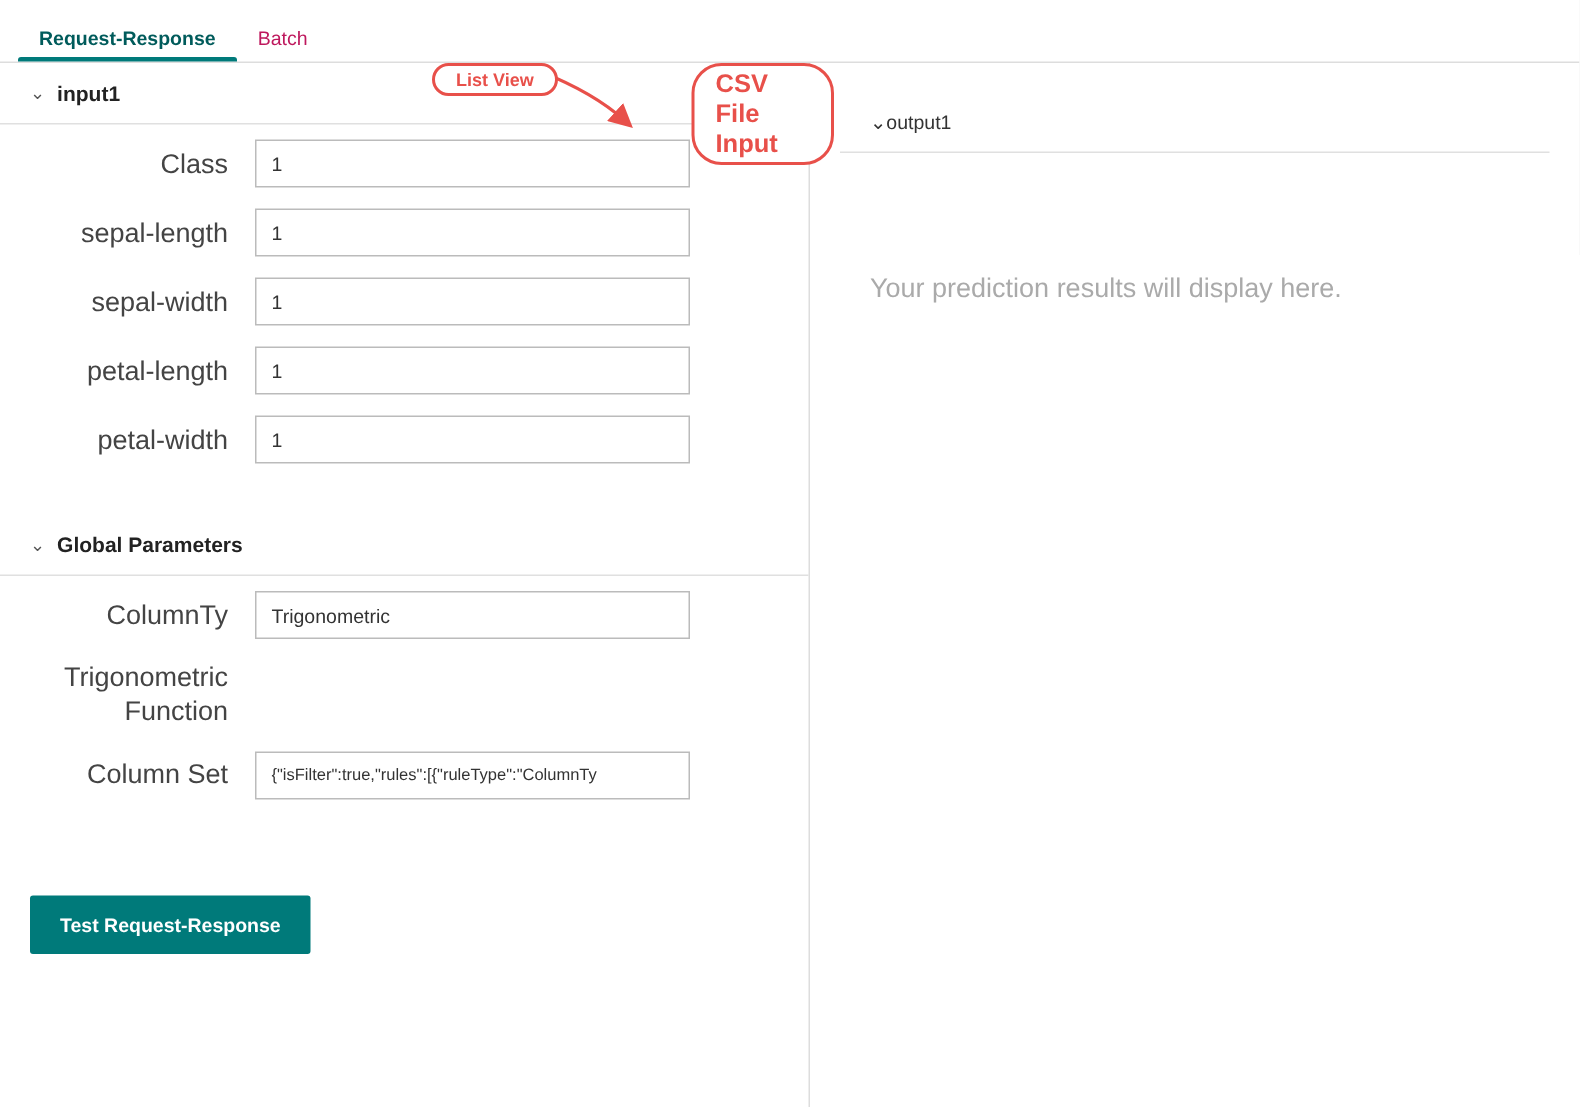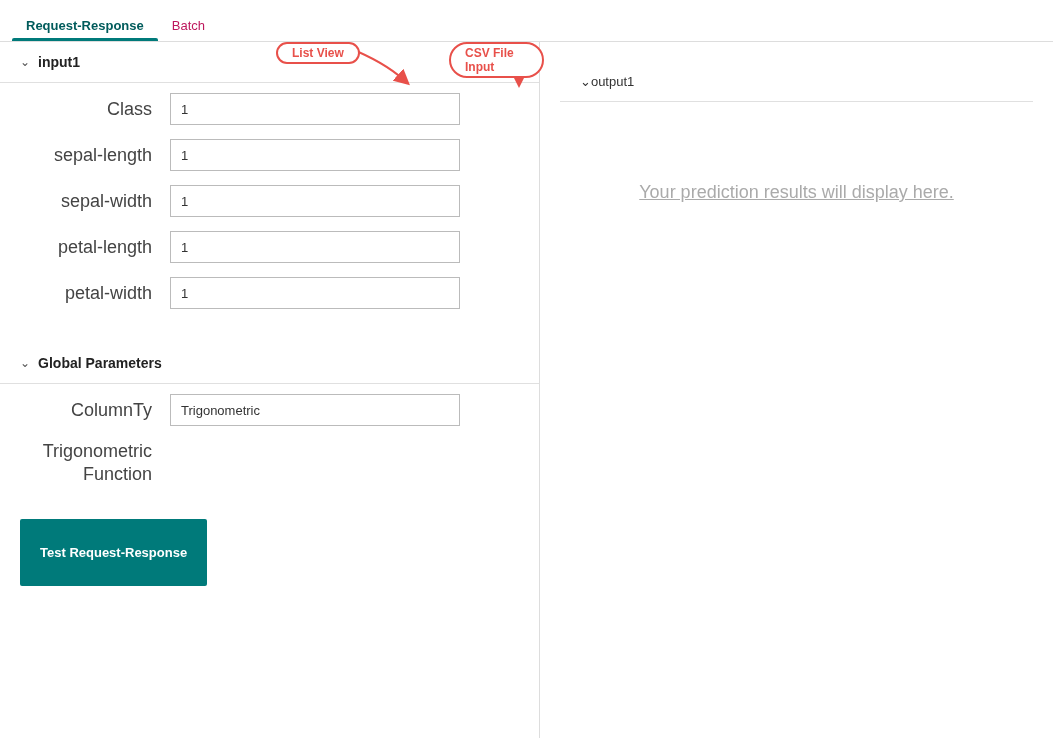--- a/index.html
+++ b/index.html
@@ -114,29 +114,28 @@
       border: 1px solid #bbb;
       background: #fff;
       padding: 0 10px;
       font-size: 13px;
       color: #333;
       outline: none;
     }
     .prediction-placeholder {
       color: #aaa;
       font-size: 18px;
-      text-align: center;
+      text-align: left;
       margin-top: 60px;
       padding: 20px;
-      text-decoration: underline;
     }
     .test-button {
       display: inline-block;
-      margin: 8px 20px;
-      padding: 26px 20px;
+      margin: 40px 20px;
+      padding: 12px 20px;
       background: #007a7a;
       color: #fff;
       border: none;
       cursor: pointer;
       font-size: 13px;
       font-weight: 600;
       border-radius: 2px;
     }
     .output-section-header {
       display: flex;
@@ -218,43 +217,47 @@
     </div>
 
     <div class="form-section">
       <div class="form-row">
         <label class="form-label">ColumnTy</label>
         <input class="form-input" value="Trigonometric" style="">
       </div>
       <div class="form-row">
         <label class="form-label" style="line-height: 1.3;">Trigonometric<br>Function</label>
       </div>
+      <div class="form-row">
+        <label class="form-label">Column Set</label>
+        <input class="form-input" value="{&quot;isFilter&quot;:true,&quot;rules&quot;:[{&quot;ruleType&quot;:&quot;ColumnTy" style="font-size: 11px;">
+      </div>
     </div>
 
     <button class="test-button">Test Request-Response</button>
   </div>
 
   <div class="right-panel">
     <div class="output-section-header">
       <span class="chevron">⌄</span>
       <span class="title">output1</span>
     </div>
     <div class="prediction-placeholder">Your prediction results will display here.</div>
   </div>
 </div>
 
-<div style="position: fixed; top: 42px; left: 4px; width: 540px; height: 54px; pointer-events: none; overflow: visible;">
+<div style="position: fixed; top: 42px; left: 16px; width: 540px; height: 54px; pointer-events: none; overflow: visible;">
   <svg style="position: absolute; top: 0; left: 0; width: 540px; height: 54px; overflow: visible;">
 
     <path d="M 345 6 Q 380 20 400 38" stroke="#e8504a" stroke-width="2" fill="none" marker-end="url(#arrow)"></path>
 
     <path d="M 510 6 Q 515 20 515 38" stroke="#e8504a" stroke-width="2" fill="none" marker-end="url(#arrow)"></path>
     <defs>
       <marker id="arrow" markerWidth="8" markerHeight="8" refX="4" refY="4" orient="auto">
         <path d="M 0 0 L 8 4 L 0 8 Z" fill="#e8504a"></path>
       </marker>
     </defs>
   </svg>
 
   <div style="position: absolute; top: 0px; left: 272px; border: 2px solid #e8504a; border-radius: 20px; padding: 2px 14px; font-size: 12px; color: #e8504a; background: #fff; font-weight: 600; font-family: 'Segoe UI', Arial, sans-serif;">List View</div>
 
-  <div style="position: absolute; top: 0px; left: 445px; border: 2px solid #e8504a; border-radius: 20px; padding: 2px 14px; font-size: 12px; color: #e8504a; background: #fff; font-weight: 600; font-family: 'Segoe UI', Arial, sans-serif;">CSV File Input</div>
+  <div style="position: absolute; top: 0px; left: 445px; border: 2px solid #e8504a; border-radius: 20px; padding: 2px 14px; font-size: 17px; color: #e8504a; background: #fff; font-weight: 600; font-family: 'Segoe UI', Arial, sans-serif;">CSV File Input</div>
 </div>
 
 </body></html>

